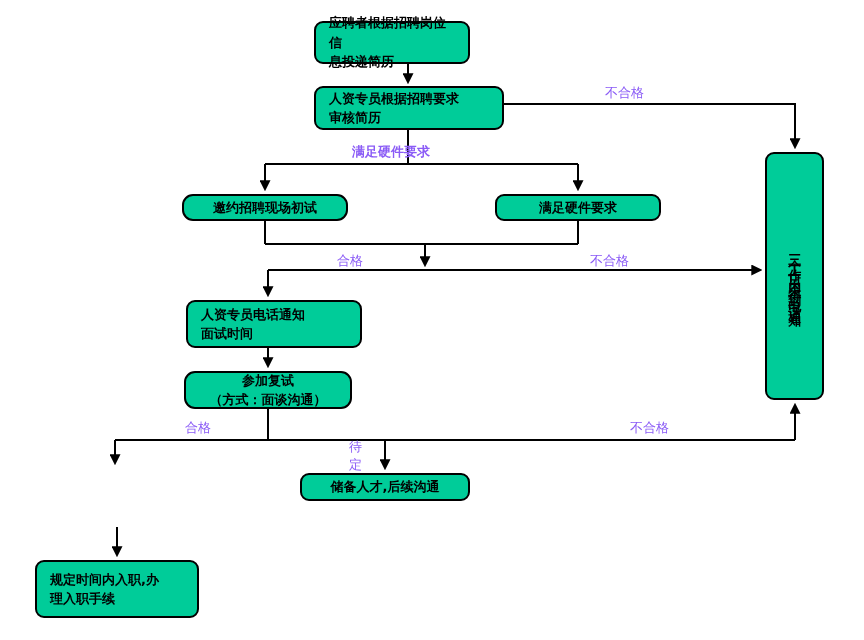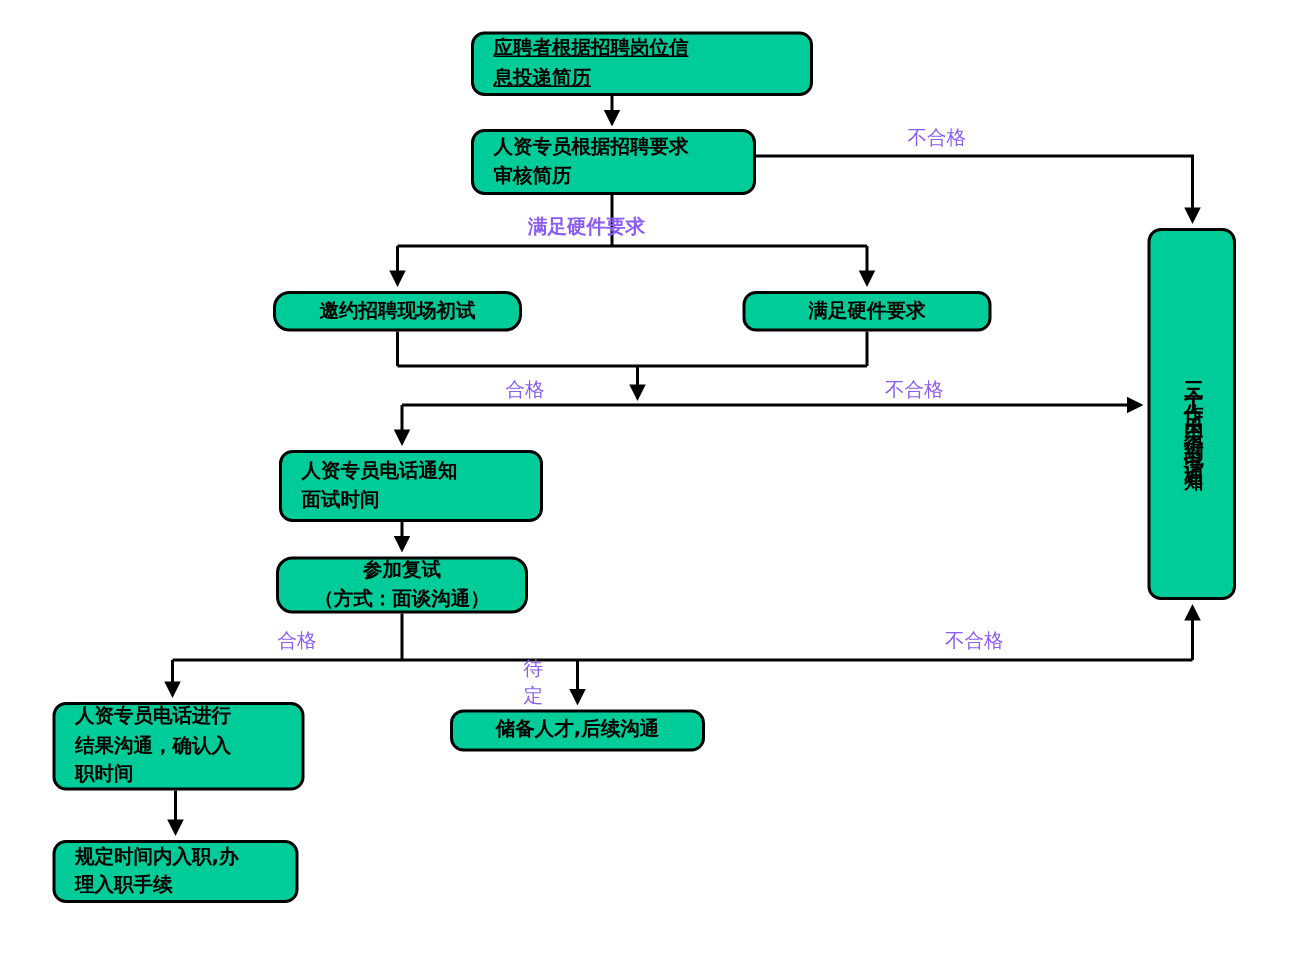--- a/index.html
+++ b/index.html
@@ -30,28 +30,28 @@
     font-weight: bold;
     font-size: 13px;
     line-height: 1.5;
     white-space: pre-line;
     display: flex;
     align-items: center;
     padding: 2px 10px;
   }
   .node.center { justify-content: center; text-align: center; }
   .node.left   { justify-content: flex-start; text-align: left; padding-left: 13px; }
-  #n-apply   { left: 314px; top: 21px;  width: 228px; height: 43px; text-decoration: underline; }
+  #n-apply   { left: 314px; top: 21px;  width: 156px; height: 43px; }
   #n-review  { left: 314px; top: 86px;  width: 190px; height: 44px; }
   #n-onsite  { left: 182px; top: 194px; width: 166px; height: 27px; border-radius: 11px; }
   #n-phone   { left: 495px; top: 194px; width: 166px; height: 27px; }
   #n-notify  { left: 186px; top: 300px; width: 176px; height: 48px; }
   #n-retest  { left: 184px; top: 371px; width: 168px; height: 38px; border-radius: 11px; }
   #n-result  { left: 35px;  top: 468px; width: 168px; height: 59px; }
-  #n-onboard { left: 35px;  top: 560px; width: 164px; height: 42px; }
+  #n-onboard { left: 35px;  top: 560px; width: 164px; height: 58px; }
   #n-reserve { left: 300px; top: 473px; width: 170px; height: 28px; }
   #n-noreply {
     left: 765px; top: 152px; width: 59px; height: 248px;
     writing-mode: vertical-rl;
     text-orientation: upright;
     letter-spacing: 5px;
     justify-content: center;
     padding: 8px 0;
   }
   .lbl {
@@ -106,23 +106,20 @@
   <div class="node left" id="n-apply">应聘者根据招聘岗位信
 息投递简历</div>
   <div class="node left" id="n-review">人资专员根据招聘要求
 审核简历</div>
   <div class="node center" id="n-onsite">邀约招聘现场初试</div>
   <div class="node center" id="n-phone">满足硬件要求</div>
   <div class="node left" id="n-notify">人资专员电话通知
 面试时间</div>
   <div class="node center" id="n-retest">参加复试
 （方式：面谈沟通）</div>
-  <div class="node left" id="n-result">人资专员电话进行
-结果沟通，确认入
-职时间</div>
   <div class="node left" id="n-onboard">规定时间内入职,办
 理入职手续</div>
   <div class="node center" id="n-reserve">储备人才,后续沟通</div>
   <div class="node" id="n-noreply">三个工作日内未得到电话通知</div>
 
   <div class="lbl" id="l-unq-top">不合格</div>
   <div class="lbl" id="l-meets">满足硬件要求</div>
   <div class="lbl" id="l-qual-mid">合格</div>
   <div class="lbl" id="l-unq-mid">不合格</div>
   <div class="lbl" id="l-qual-bot">合格</div>

